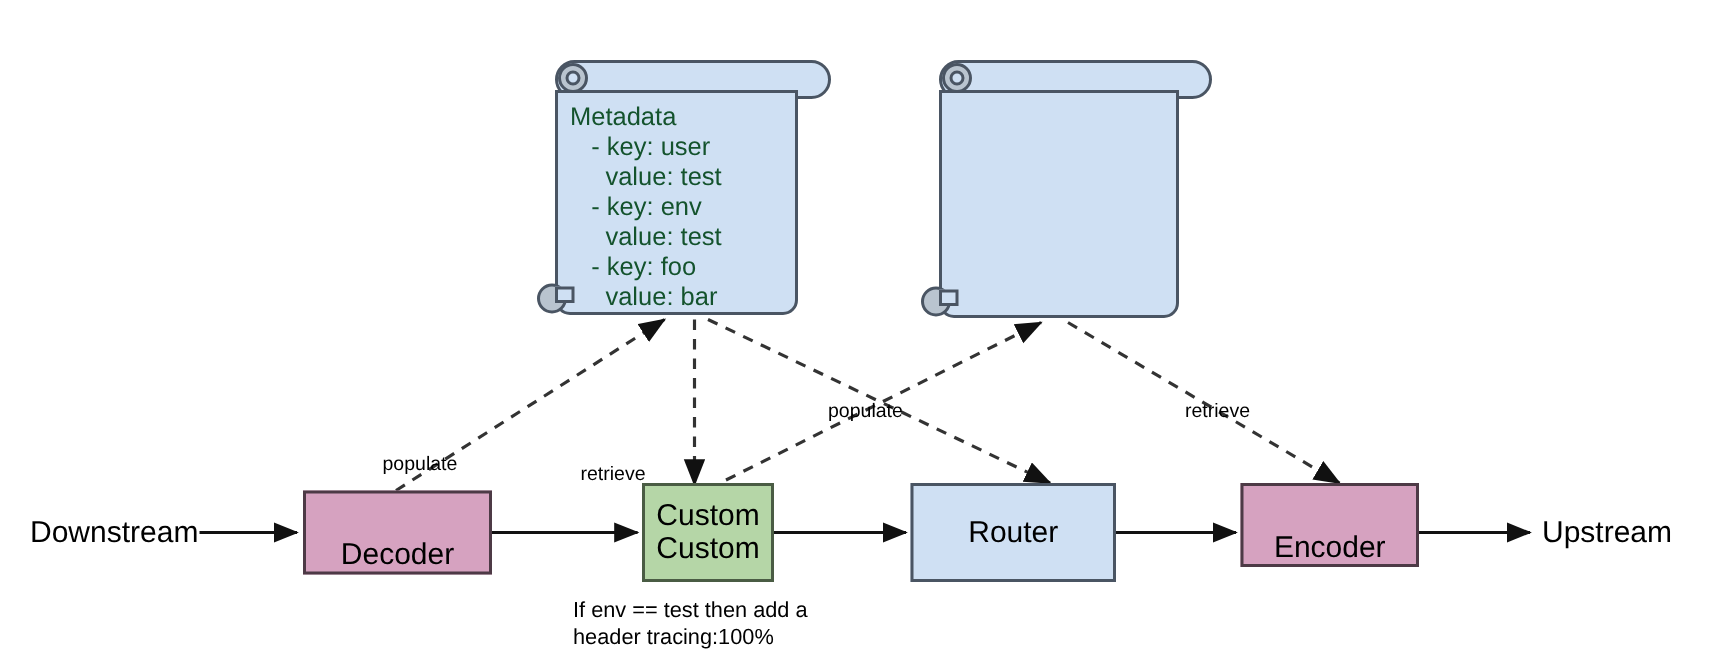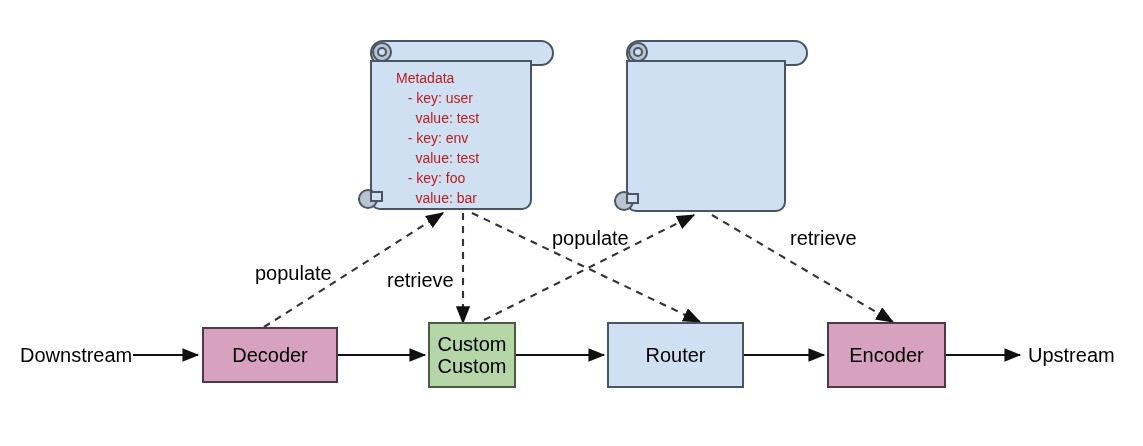--- a/index.html
+++ b/index.html
@@ -12,35 +12,35 @@
         justify-content:center;text-align:center;border:2px solid #49454a;
         font-size:20px;line-height:22px;color:#000;}
   .node.pink{background:#d6a2c0;border-color:#4d3a46;}
   .node.green{background:#b5d6a7;border-color:#4a5c44;}
   .node.blue{background:#cfe0f3;border-color:#4a5563;}
 
   .endlabel{position:absolute;font-size:20px;line-height:22px;color:#000;white-space:nowrap;}
 
   .annot{position:absolute;font-size:14.5px;line-height:18px;color:#000;white-space:pre-line;}
 
-  .edgelabel{position:absolute;font-size:20px;line-height:18px;color:#000;white-space:nowrap;}
+  .edgelabel{position:absolute;font-size:13px;line-height:18px;color:#000;white-space:nowrap;margin-top:36px;}
 
   
   .scroll{position:absolute;}
   .scroll .topbar{position:absolute;left:0;top:0;height:26px;
         background:#cfe0f3;border:2px solid #4a5563;border-radius:13px;box-sizing:border-box;}
   .scroll .body{position:absolute;background:#cfe0f3;border:2px solid #4a5563;
         border-radius:0 0 10px 10px;box-sizing:border-box;}
   .scroll .curl{position:absolute;width:20px;height:20px;border-radius:50%;
         background:#b9c4cf;border:2px solid #4a5563;box-sizing:border-box;}
   .scroll .curl-in{position:absolute;width:10px;height:10px;border-radius:50%;
         background:#cfe0f3;border:2px solid #4a5563;box-sizing:border-box;}
   .scroll .tab{position:absolute;width:13px;height:11px;background:#cfe0f3;
         border:2px solid #4a5563;box-sizing:border-box;}
-  .scroll .txt{position:absolute;font-size:14px;line-height:20px;color:#b91c1c;white-space:pre;margin-left:16px;}
+  .scroll .txt{position:absolute;font-size:17px;line-height:20px;color:#14532d;white-space:pre;}
 </style>
 </head>
 <body>
 
 <div id="stage">
 
   <svg id="wires" viewBox="0 0 1143 446" xmlns="http://www.w3.org/2000/svg">
     <defs>
       <marker id="ah" markerWidth="9" markerHeight="9" refX="7.4" refY="3.2" orient="auto" markerUnits="strokeWidth">
         <path d="M0,0 L8,3.2 L0,6.4 z" fill="#111111"></path>
@@ -68,37 +68,39 @@
 
       <line x1="484" y1="320" x2="694" y2="215" marker-end="url(#ahs)"></line>
 
       <line x1="712" y1="215" x2="893" y2="322" marker-end="url(#ahs)"></line>
     </g>
   </svg>
 
   <div class="endlabel" style="left:20px;top:344px;">Downstream</div>
   <div class="endlabel" style="left:1028px;top:344px;">Upstream</div>
 
-  <div class="node pink" style="left:202px;top:327px;width:136px;height:56px;">
+  <div class="node pink" style="left:202px;top:327px;width:126px;height:56px;align-items:flex-end;">
     <span>Decoder</span>
   </div>
 
   <div class="node green" style="left:428px;top:322px;width:88px;height:66px;flex-direction:column;">
     <span>Custom</span>
     <span>Custom</span>
   </div>
 
   <div class="node blue" style="left:607px;top:322px;width:137px;height:66px;">
     <span>Router</span>
   </div>
 
-  <div class="node pink" style="left:827px;top:322px;width:119px;height:66px;">
+  <div class="node pink" style="left:827px;top:322px;width:119px;height:56px;align-items:flex-end;">
     <span>Encoder</span>
   </div>
 
+  <div class="annot" style="left:382px;top:398px;">If env == test then add a
+header tracing:100%</div>
 
   <div class="edgelabel" style="left:255px;top:264px;">populate</div>
   <div class="edgelabel" style="left:387px;top:271px;">retrieve</div>
   <div class="edgelabel" style="left:552px;top:229px;">populate</div>
   <div class="edgelabel" style="left:790px;top:229px;">retrieve</div>
 
   <div class="scroll" style="left:362px;top:38px;width:200px;height:178px;">
     <div class="topbar" style="left:8px;top:2px;width:184px;"></div>
     <div class="body" style="left:8px;top:22px;width:162px;height:150px;"></div>
     <div class="curl" style="left:10px;top:4px;"></div>

